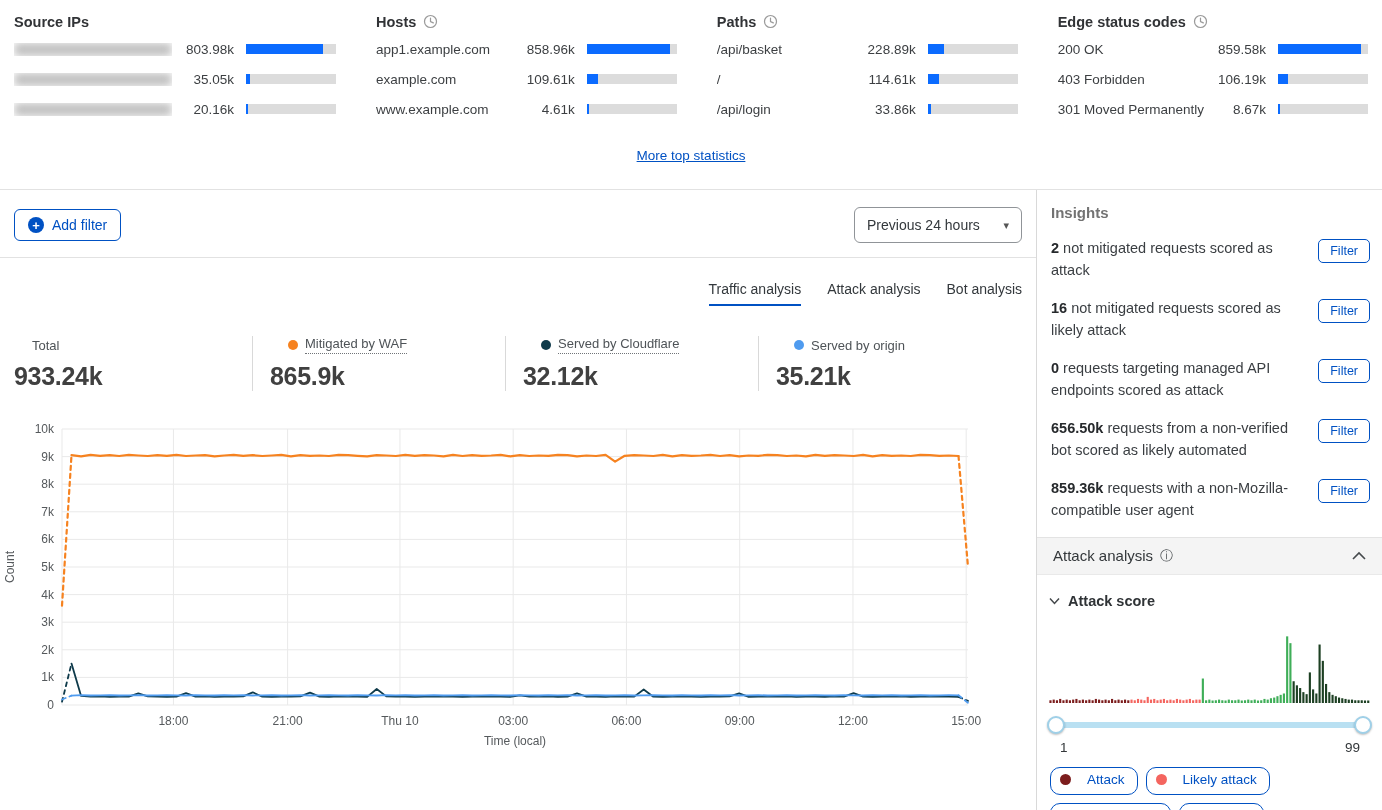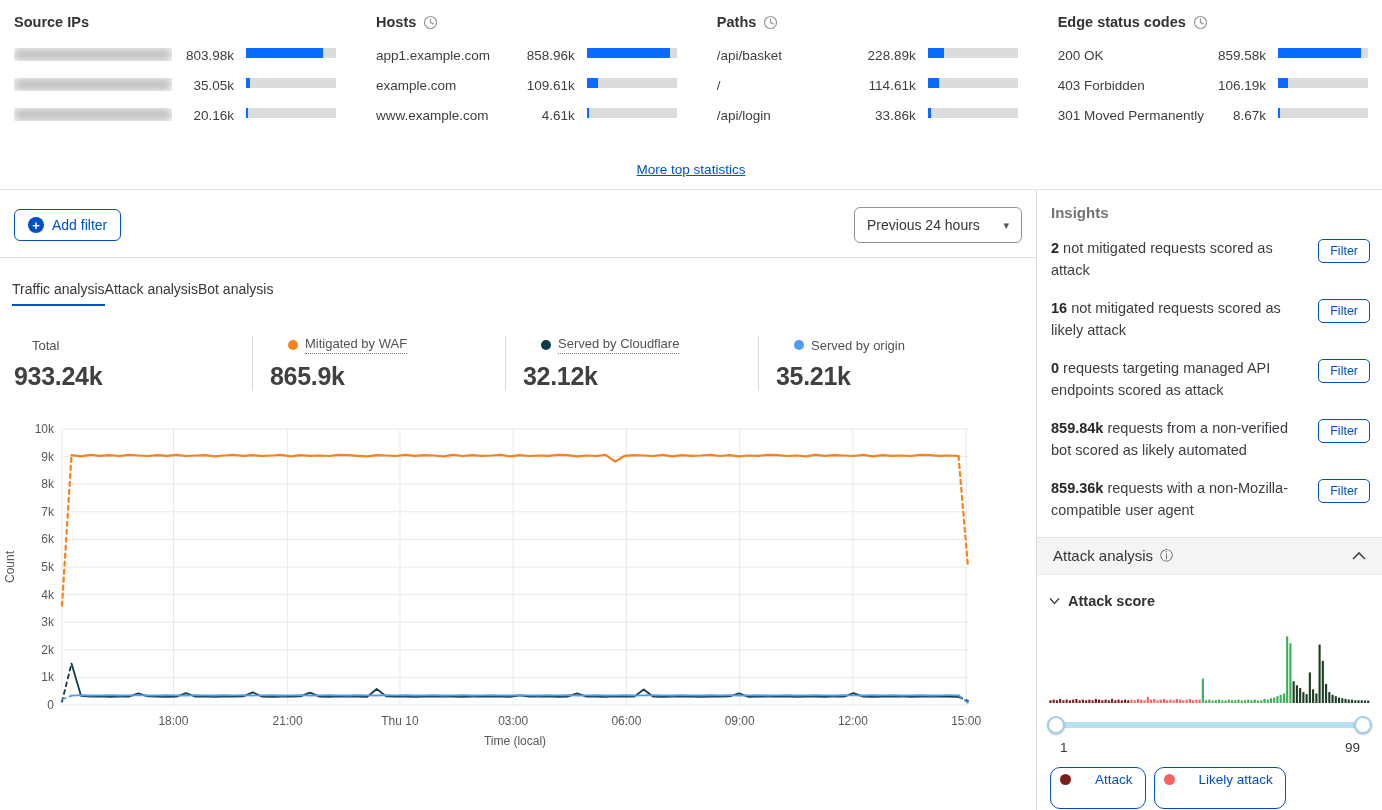--- a/index.html
+++ b/index.html
@@ -2,22 +2,22 @@
 <html><head>
 <meta charset="utf-8">
 <style>
   * { margin:0; padding:0; box-sizing:border-box; }
   html,body { width:1382px; height:810px; background:#fff; overflow:hidden;
     font-family:"Liberation Sans","DejaVu Sans",sans-serif; color:#36393b; }
 
   
   .top-section { padding:14px 14px 0 14px; border-bottom:1px solid #e2e2e2; height:190px; }
   .top-grid { display:grid; grid-template-columns: 1fr 1fr 1fr 1fr; column-gap:40px; }
-  .stat-col .col-head { display:flex; align-items:center; gap:7px; font-size:14.5px; font-weight:700; color:#313336; margin-bottom:18px; }
-  .stat-row { display:flex; align-items:flex-start; height:30px; font-size:13.5px; color:#3c3f42; cursor:pointer; }
+  .stat-col .col-head { display:flex; gap:7px; font-size:14.5px; font-weight:700; color:#313336; margin-bottom:4px; }
+  .stat-row { display:flex; align-items:center; height:30px; font-size:13.5px; color:#3c3f42; cursor:pointer; }
   .stat-row .lbl { flex:1; white-space:nowrap; overflow:hidden; }
   .stat-row .val { width:62px; text-align:right; margin-right:12px; white-space:nowrap; }
   .stat-row .bar { width:90px; height:10px; background:#dcdcdc; position:relative; }
   .stat-row .bar .fill { position:absolute; left:0; top:0; bottom:0; background:#0b6bff; min-width:2px; }
   .blurpill { height:13px; width:158px; border-radius:4px; background:#bfbfbf; filter:blur(4px); }
   .clockicon { width:15px; height:15px; color:#9a9a9a; cursor:pointer; }
   .more-link-wrap { text-align:center; margin-top:22px; }
   .more-link { color:#0051c3; font-size:13.5px; text-decoration:underline; cursor:pointer; }
 
   
@@ -29,21 +29,21 @@
   .toolbar { display:flex; justify-content:space-between; align-items:center; padding:17px 14px 14px 14px; border-bottom:1px solid #e2e2e2; }
   .add-filter { display:inline-flex; align-items:center; gap:8px; border:1px solid #0051c3; border-radius:6px;
     background:#fff; color:#0051c3; font-size:14px; padding:7px 13px; cursor:pointer; font-family:inherit; }
   .plus-circle { width:16px; height:16px; border-radius:50%; background:#0051c3; color:#fff; display:inline-flex;
     align-items:center; justify-content:center; font-size:13px; line-height:1; font-weight:700; }
   .time-select { display:inline-flex; align-items:center; justify-content:space-between; width:168px; height:36px;
     border:1px solid #909498; border-radius:6px; padding:0 12px; font-size:14px; color:#33383c; cursor:pointer; background:#fff; }
   .caret { color:#555; font-size:11px; }
 
   
-  .tabs { display:flex; padding:23px 14px 0 12px; }
+  .tabs { display:flex; gap:26px; padding:23px 14px 0 24px;justify-content:flex-end; }
   .tab { font-size:14px; color:#33383c; padding-bottom:7px; cursor:pointer; border-bottom:2.5px solid transparent; }
   .tab.active { border-bottom-color:#0051c3; }
 
   
   .summary { display:grid; grid-template-columns:238px 253px 253px 253px; margin:30px 14px 0 14px; }
   .sumblock { padding-right:14px; cursor:pointer; }
   .sumblock + .sumblock { border-left:1px solid #d9d9d9; padding-left:17px; }
   .sumlabel { display:flex; align-items:center; gap:7px; font-size:13px; color:#4e5357; height:18px;margin-left:18px; }
   .sumlabel .dot { width:10px; height:10px; border-radius:50%; flex:0 0 auto; }
   .sumlabel .txt.dotted { border-bottom:1.5px dotted #707478; padding-bottom:2px; }
@@ -72,22 +72,22 @@
   .hist-wrap { padding:24px 12px 0 12px; }
   .slider-wrap { padding:9px 10px 0 10px; }
   .slider { position:relative; height:18px; }
   .slider .track { position:absolute; left:8px; right:8px; top:6px; height:6px; background:#b9e0f2; border-radius:3px; }
   .slider .handle { position:absolute; top:0; width:18px; height:18px; border-radius:50%; background:#fff;
     border:2px solid #9fd0e8; box-shadow:0 1px 2px rgba(0,0,0,.25); cursor:grab; }
   .slider .handle.left { left:0; } .slider .handle.right { right:0; }
   .slider-nums { display:flex; justify-content:space-between; padding:6px 12px 0 13px; font-size:13.5px; color:#33373a; }
 
   .legend { display:flex; flex-wrap:wrap; gap:8px; padding:12px 12px 0 13px; }
-  .pill { display:inline-flex; align-items:center; gap:24px; border:1px solid #0051c3; border-radius:10px;
-    background:#fff; padding:4px 12px 21px 9px; font-size:13.5px; color:#0051c3; cursor:pointer; font-family:inherit; }
+  .pill { display:inline-flex; align-items:center; gap:16px; border:1px solid #0051c3; border-radius:10px;
+    background:#fff; padding:4px 12px 7px 9px; font-size:13.5px; color:#0051c3; cursor:pointer; font-family:inherit; }
   .pill .dot { width:11px; height:11px; border-radius:50%; }
 
   svg text { font-family:"Liberation Sans","DejaVu Sans",sans-serif; }
 </style>
 </head>
 <body>
 
 <div class="top-section">
   <div class="top-grid" id="top-stats">
       <div class="stat-col">
@@ -334,21 +334,21 @@
           </div>
           <div class="insight-item">
             <div class="insight-text"><b>16</b> not mitigated requests scored as likely attack</div>
             <button class="filter-btn">Filter</button>
           </div>
           <div class="insight-item">
             <div class="insight-text"><b>0</b> requests targeting managed API endpoints scored as attack</div>
             <button class="filter-btn">Filter</button>
           </div>
           <div class="insight-item">
-            <div class="insight-text"><b>859.84k</b> requests from a non-verified bot scored as likely automated</div>
+            <div class="insight-text"><b>656.50k</b> requests from a non-verified bot scored as likely automated</div>
             <button class="filter-btn">Filter</button>
           </div>
           <div class="insight-item">
             <div class="insight-text"><b>859.36k</b> requests with a non-Mozilla-compatible user agent</div>
             <button class="filter-btn">Filter</button>
           </div>
         </div>
     </div>
 
     <div class="attack-header">

